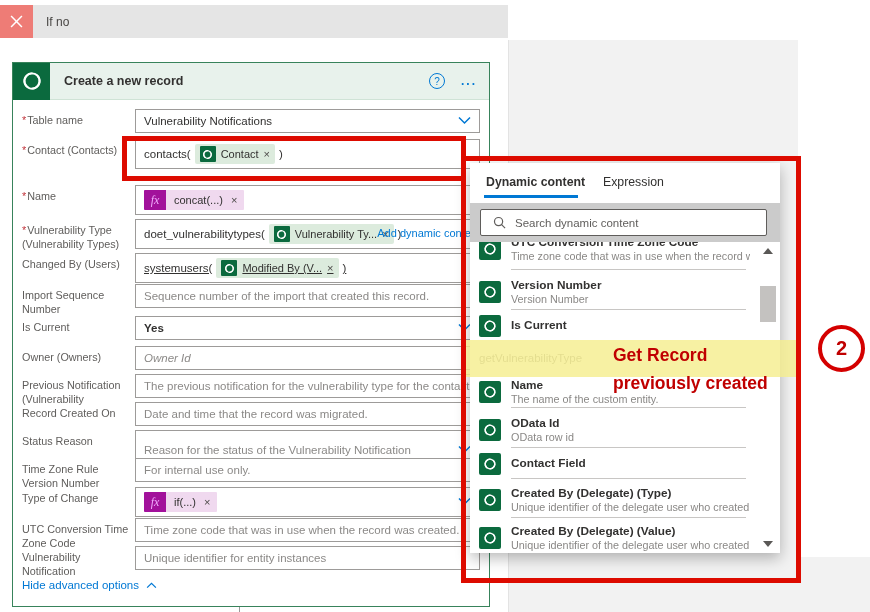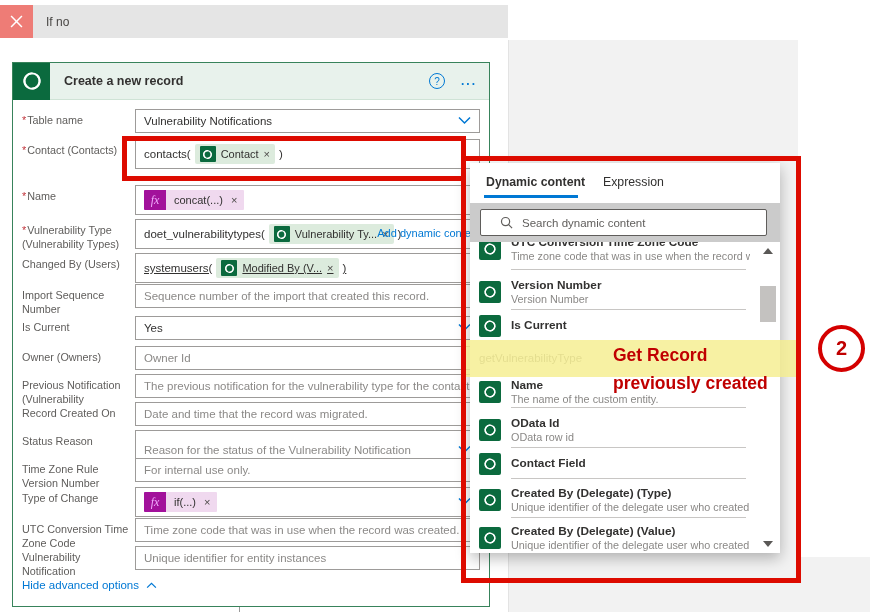--- a/index.html
+++ b/index.html
@@ -44,21 +44,21 @@
   .fxbox { width: 22px; background: #a2119b; color: #f0abfc; display: flex; align-items: center; justify-content: center; font-style: italic; font-family: "Liberation Serif", serif; font-size: 12px; }
   .fxlabel { padding: 4px 6px 4px 8px; display: flex; align-items: center; }
   .fxx { padding: 4px 7px 4px 2px; display: flex; align-items: center; color: #4c4a48; cursor: pointer; }
 
   
   .panel { position: absolute; left: 470px; top: 163px; width: 310px; height: 390px; background: #fff; box-shadow: 0 5px 14px rgba(0,0,0,.28); }
   .tab { position: absolute; top: 12px; font-size: 12.3px; color: #323130; cursor: pointer; }
   .tab.active { font-weight: bold; }
   .tab-underline { position: absolute; left: 14px; top: 32px; width: 94px; height: 2.5px; background: #0078d4; }
   .search-band { position: absolute; left: 0; top: 40px; right: 0; height: 39px; background: #cbcbcb; }
-  .search-box { position: absolute; left: 10px; top: 6px; right: 13px; height: 27px; background: #fff; border: 1px solid #5f5d5b; border-radius: 2px; display: flex; align-items: center; padding: 0 19px; gap: 9px; }
+  .search-box { position: absolute; left: 10px; top: 6px; right: 13px; height: 27px; background: #fff; border: 1px solid #5f5d5b; border-radius: 2px; display: flex; align-items: center; padding: 0 12px; gap: 9px; }
   .search-ph { font-size: 11.5px; color: #605e5c; }
   .panel-list { position: absolute; left: 0; top: 79px; right: 0; bottom: 0; overflow: hidden; }
   .p-row { position: absolute; left: 9px; right: 30px; cursor: pointer; }
   .p-icon { position: absolute; left: 0; width: 22px; height: 22px; background: #0b6a3e; border-radius: 2px; display: flex; align-items: center; justify-content: center; }
   .p-title { margin-left: 32px; font-size: 11.8px; font-weight: bold; color: #323130; line-height: 14px; }
   .p-sub { margin-left: 32px; font-size: 10.8px; color: #8a8886; line-height: 13px; margin-top: 1px; white-space: nowrap; overflow: hidden; }
   .p-sep { position: absolute; left: 41px; right: 34px; height: 1px; background: #c8c6c4; }
   .p-header { position: absolute; left: 9px; font-size: 11.5px; color: #9f9d9b; }
   .sb-track { position: absolute; right: 4px; top: 0; width: 16px; bottom: 0; background: #ffffff; }
   .sb-btn { position: absolute; right: 0; width: 16px; height: 16px; display: flex; align-items: center; justify-content: center; cursor: pointer; }
@@ -178,30 +178,30 @@
           </div>
         </div>
         <div class="f-row" style="top: 221px;">
           <div class="f-label">Import Sequence Number</div>
           <div class="f-input" style="height: 24px;">
             <span class="placeholder">Sequence number of the import that created this record.</span>
           </div>
         </div>
         <div class="f-row" style="top: 253px;">
           <div class="f-label">Is Current</div>
-          <div class="f-input" style="height: 24px;">
+          <div class="f-input" style="height: 24px; font-weight: bold;">
             <span>Yes</span>
             <span class="chev"><svg width="13" height="9" viewBox="0 0 13 9">
                 <path d="M1 1.5l5.5 5.5L12 1.5" stroke="#0078d4" stroke-width="1.5" fill="none"></path>
               </svg></span>
           </div>
         </div>
         <div class="f-row" style="top: 283px;">
           <div class="f-label">Owner (Owners)</div>
-          <div class="f-input" style="height: 24px;">
+          <div class="f-input" style="height: 24px; font-style: italic;">
             <span class="placeholder">Owner Id</span>
           </div>
         </div>
         <div class="f-row" style="top: 311px;">
           <div class="f-label">Previous Notification (Vulnerability</div>
           <div class="f-input" style="height: 24px;">
             <span class="placeholder">The previous notification for the vulnerability type for the contact.</span>
           </div>
         </div>
         <div class="f-row" style="top: 339px;">

